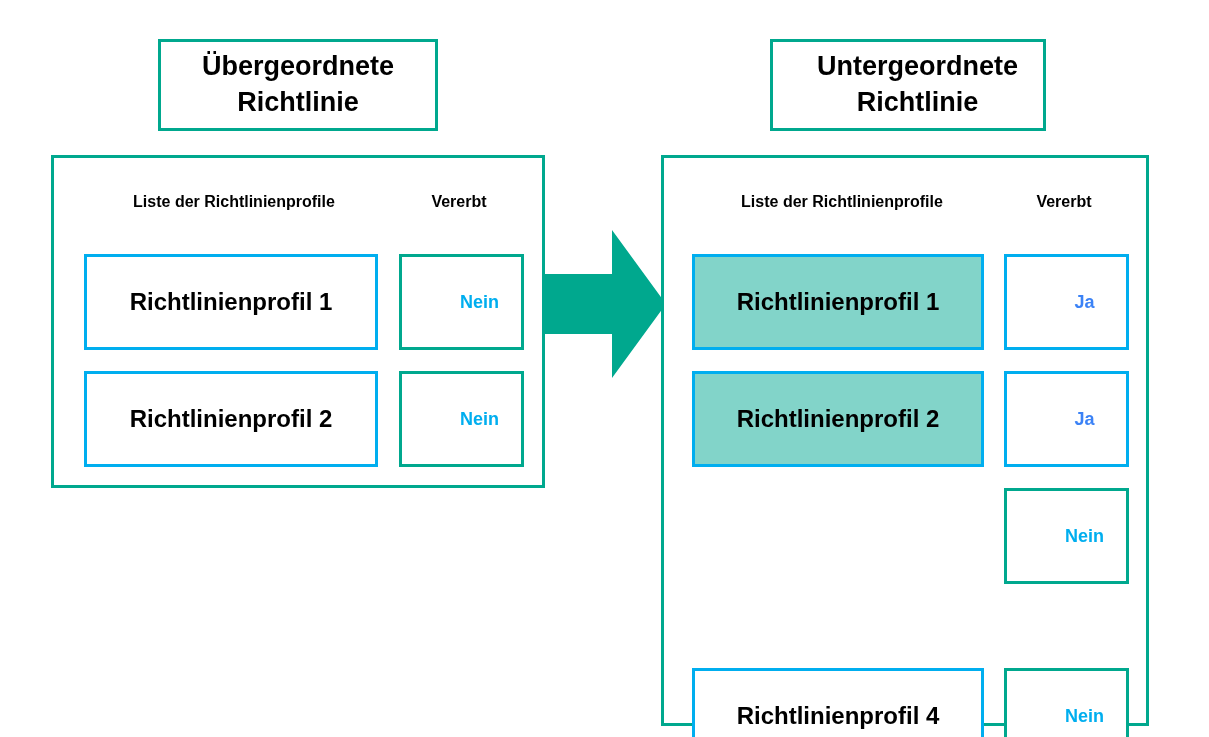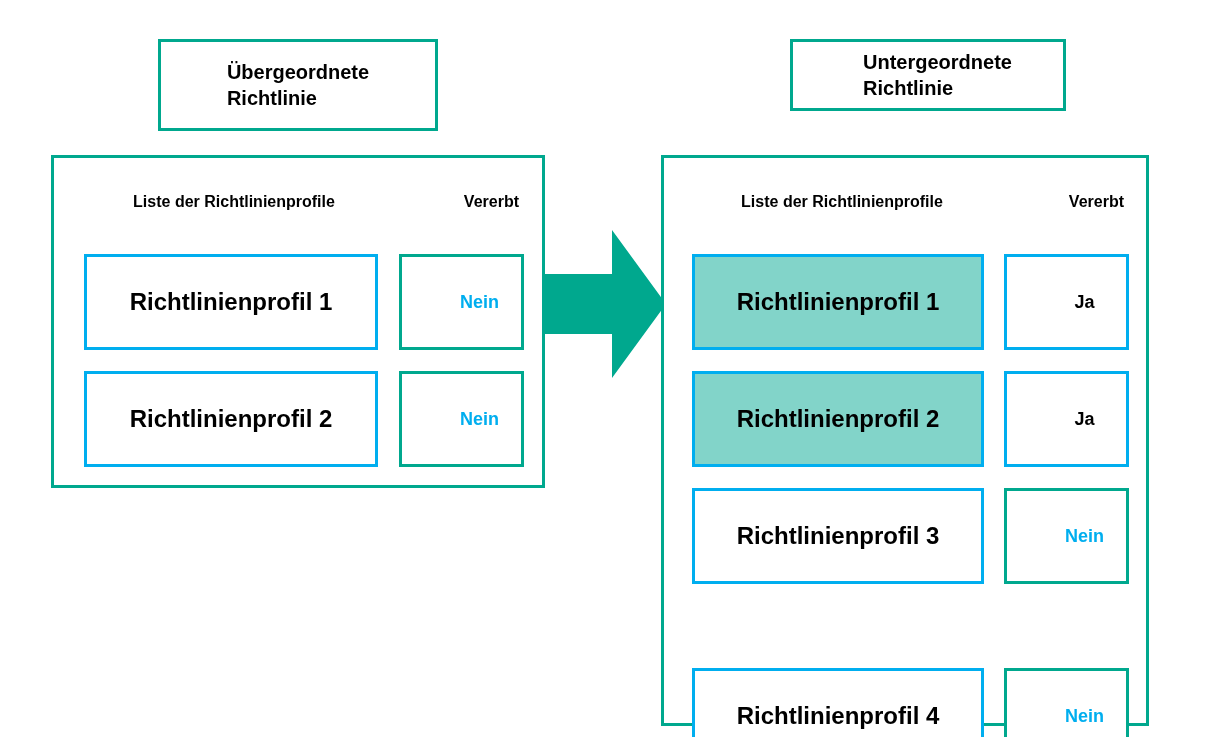--- a/index.html
+++ b/index.html
@@ -20,28 +20,29 @@
 
   
   .title-box {
     position: absolute;
     box-sizing: border-box;
     border: 3px solid #00A88E;
     background: #ffffff;
     display: flex;
     align-items: center;
     justify-content: center;
-    font-size: 20px;
+    text-align: center;
+    font-size: 27px;
     font-weight: bold;
     color: #000000;
     line-height: 1.32;
     white-space: pre-line;
   }
   #title-left  { left: 158px; top: 39px;  width: 280px; height: 92px; }
-  #title-right { left: 790px; top: 39px;  width: 276px; height: 72px; padding-left: 19px; }
+  #title-right { left: 770px; top: 39px;  width: 276px; height: 92px; padding-left: 19px; }
 
   
   .panel {
     position: absolute;
     box-sizing: border-box;
     border: 3px solid #00A88E;
     background: #ffffff;
   }
   #panel-left  { left: 51px;  top: 155px; width: 494px; height: 333px; }
   #panel-right { left: 661px; top: 155px; width: 488px; height: 571px; }
@@ -57,21 +58,21 @@
   }
   .col-head {
     position: absolute;
     font-size: 16px;
     font-weight: bold;
     color: #000000;
     white-space: nowrap;
     text-align: center;
   }
   .col-head.profiles { left: 30px;  width: 300px; }
-  .col-head.inherit  { left: 345px; width: 120px; text-align: right; }
+  .col-head.inherit  { left: 345px; width: 120px; }
   #panel-right .col-head.profiles { left: 28px;  width: 300px; }
   #panel-right .col-head.inherit  { left: 340px; width: 120px; }
 
   
   .rows {
     position: absolute;
     left: 0;
     top: 0;
     width: 100%;
   }
@@ -116,21 +117,21 @@
     align-items: center;
     justify-content: center;
     font-size: 18px;
     font-weight: bold;
     color: #00AEEF;
     white-space: nowrap;
     padding-left: 36px;
   }
   .inherit-box.yes {
     border-color: #00AEEF;
-    color: #000000;
+    color: #3b82f6;
   }
 
   
   #panel-right .profile-box { left: 28px; width: 292px; }
   #panel-right .inherit-box { left: 340px; width: 125px; }
 
   
   #arrow {
     position: absolute;
     left: 544px;
@@ -181,21 +182,20 @@
     <div class="rows" id="child-rows">
         <div class="row" style="top: 96px;">
           <div class="profile-box highlight">Richtlinienprofil 1</div>
           <div class="inherit-box yes">Ja</div>
         </div>
         <div class="row" style="top: 213px;">
           <div class="profile-box highlight">Richtlinienprofil 2</div>
           <div class="inherit-box yes">Ja</div>
         </div>
         <div class="row" style="top: 330px;">
-          <div class="profile-box">Richtlinienprofil 3</div>
           <div class="inherit-box">Nein</div>
         </div>
         <div class="row" style="top: 466px; margin-top: 44px;">
           <div class="profile-box">Richtlinienprofil 4</div>
           <div class="inherit-box">Nein</div>
         </div>
       </div>
   </div>
 
 </div>

